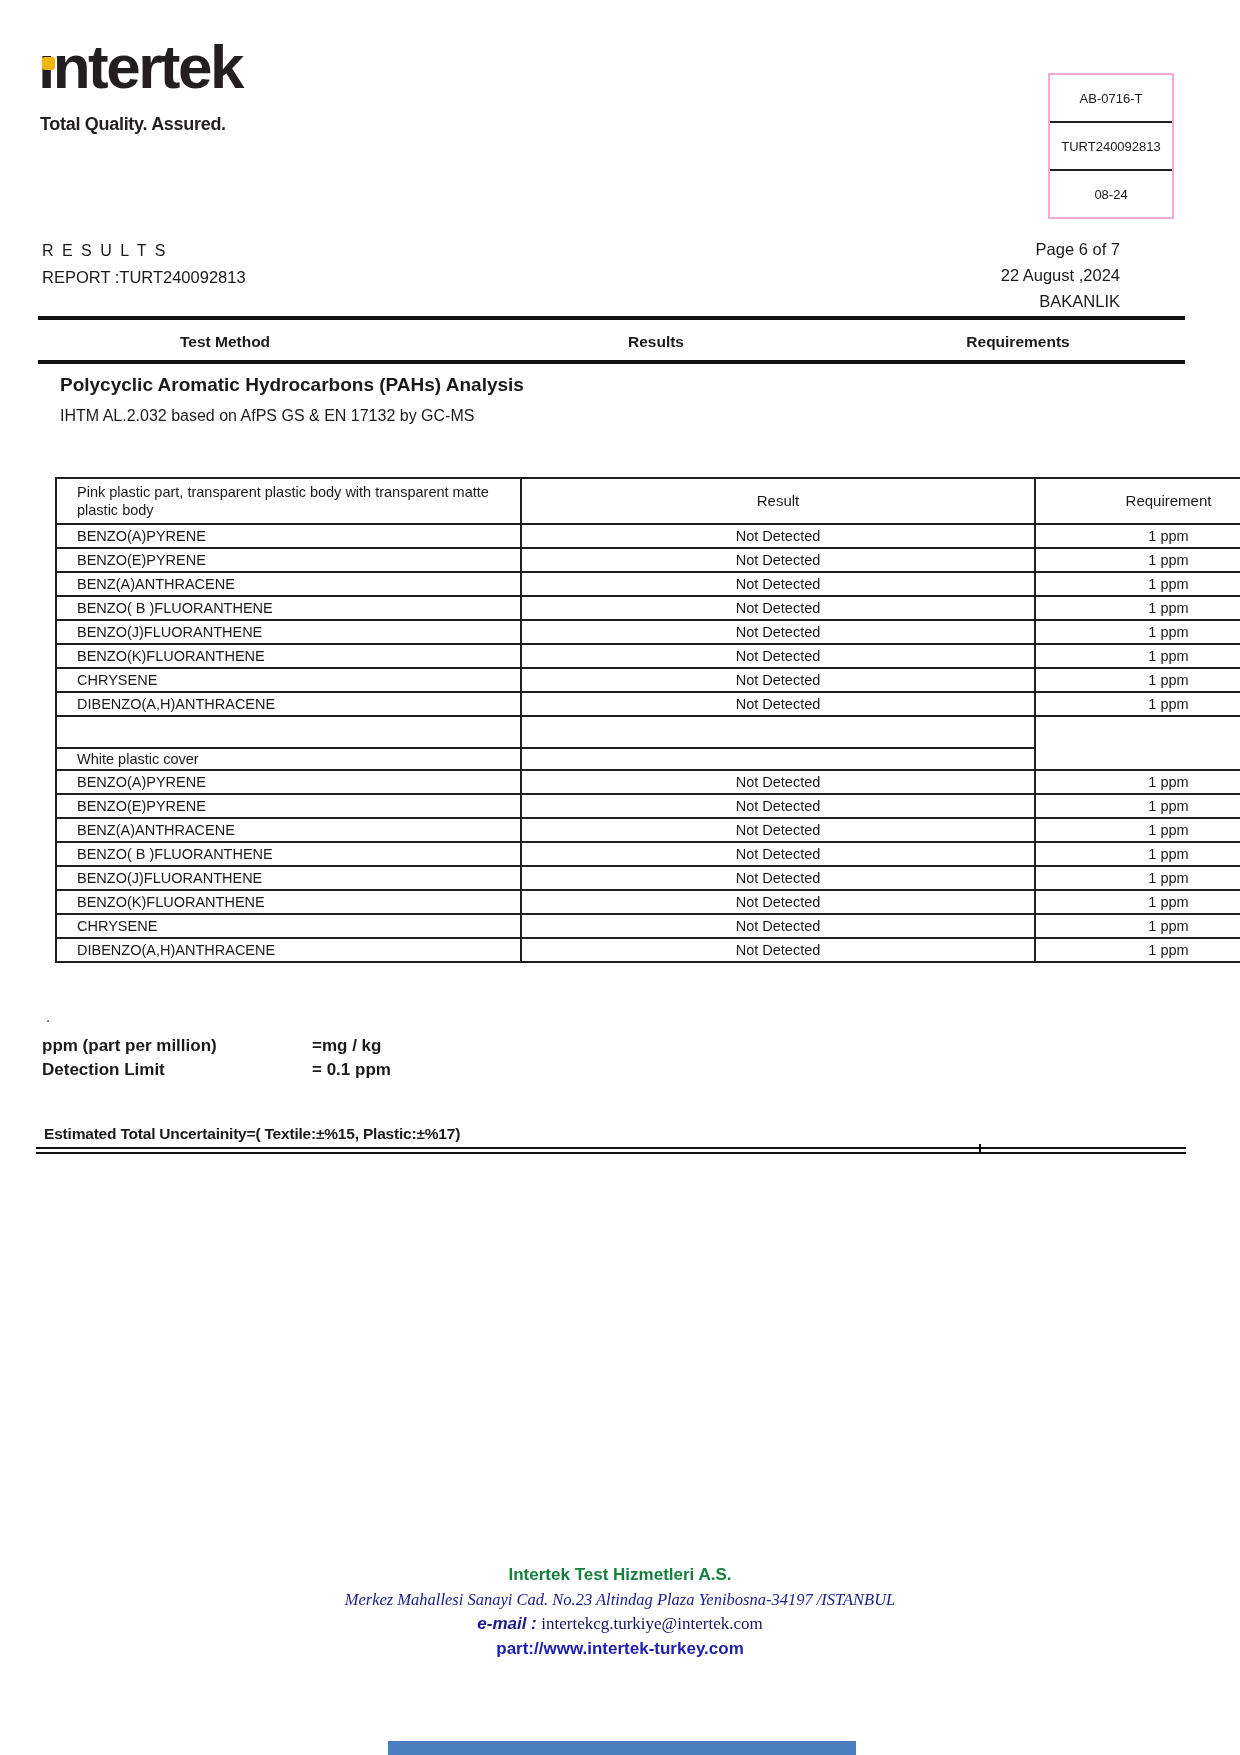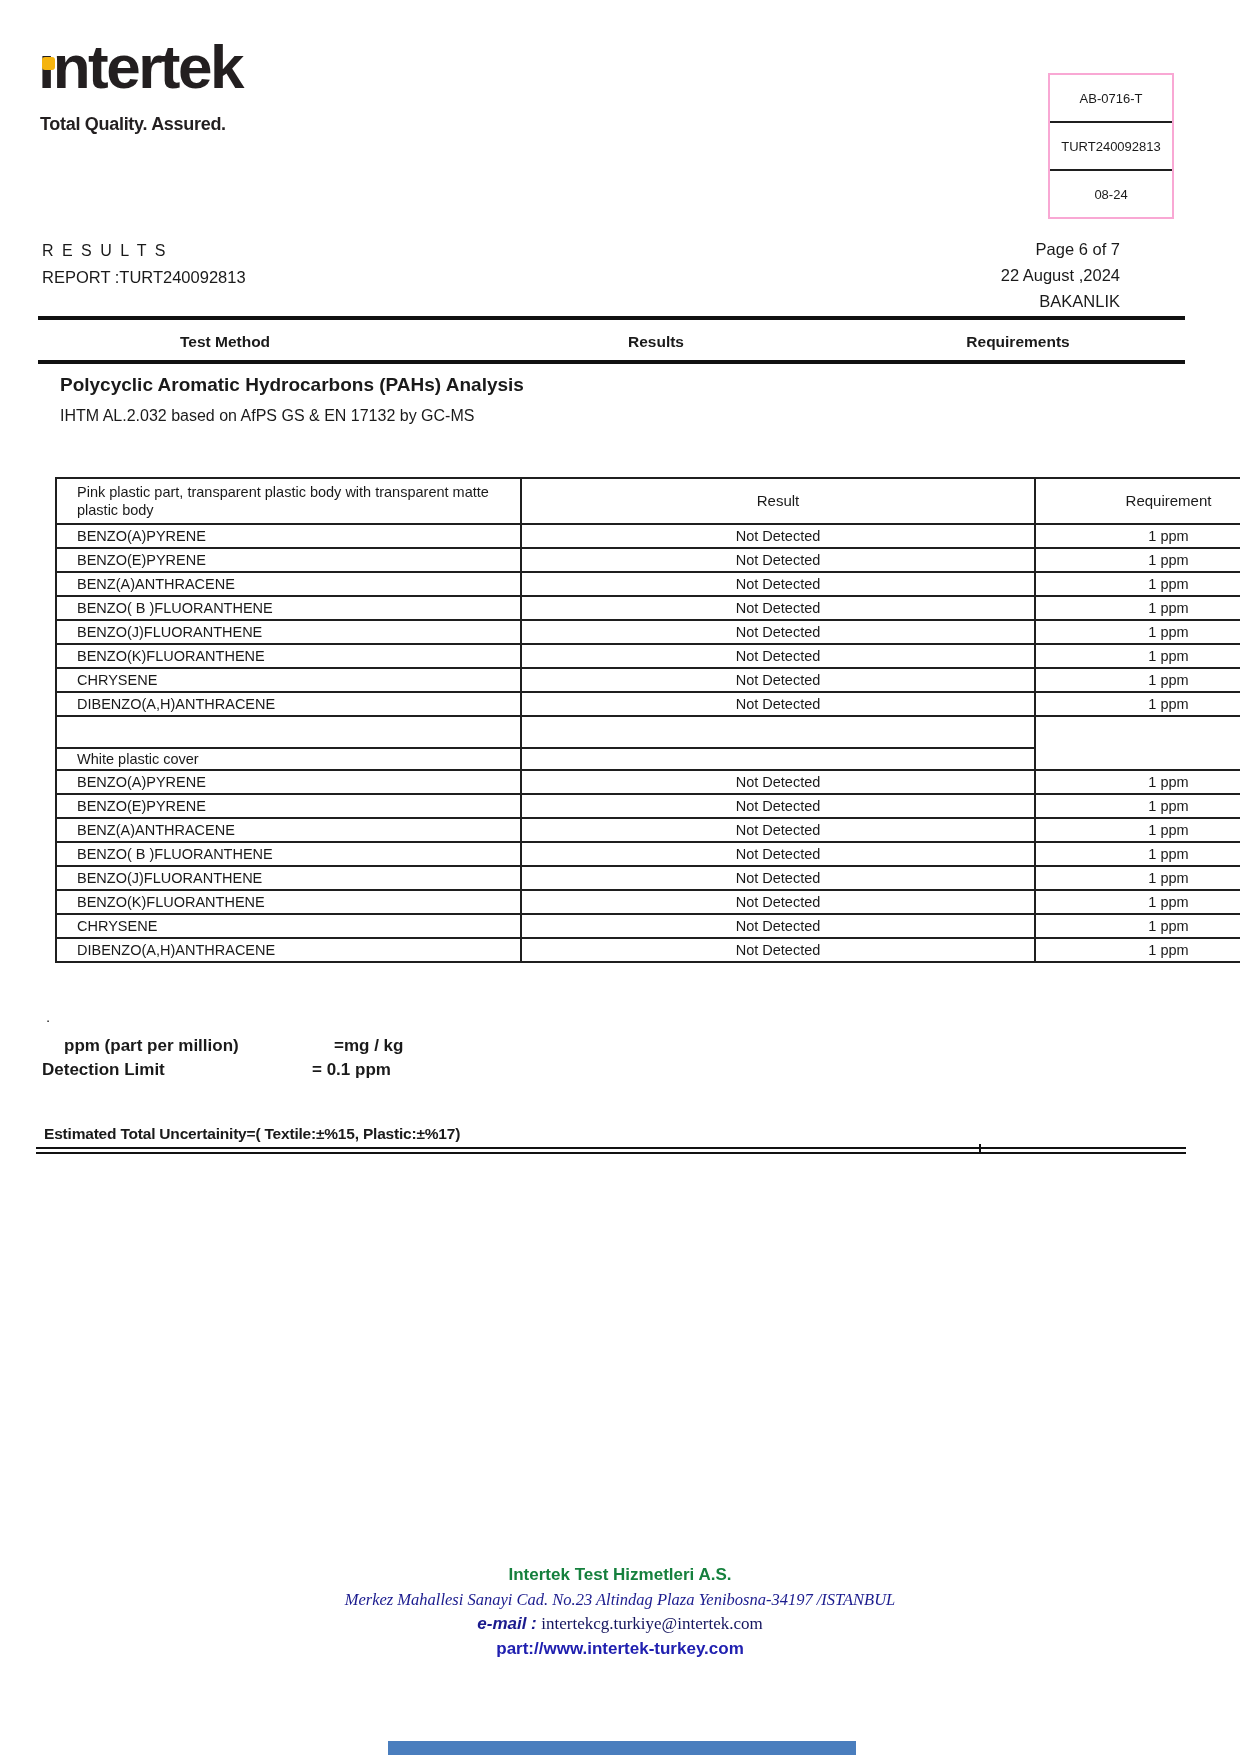--- a/index.html
+++ b/index.html
@@ -197,21 +197,21 @@
             <td class="c1">DIBENZO(A,H)ANTHRACENE</td>
             <td class="c2">Not Detected</td>
             <td class="c3">1 ppm</td>
           </tr>
         </tbody>
     </table>
   </div>
 
   <div class="abs" style="left:46px; top:1008px; font-size:15px;">.</div>
   <div class="abs notes-line" style="left:42px; top:1036px;">
-    <span style="display:inline-block; width:270px;margin-left:22px;">ppm (part per million)</span><span>=mg / kg</span>
+    <span style="display:inline-block; width:270px;">ppm (part per million)</span><span>=mg / kg</span>
   </div>
   <div class="abs notes-line" style="left:42px; top:1060px;">
     <span style="display:inline-block; width:270px;">Detection Limit</span><span>= 0.1 ppm</span>
   </div>
 
   <div class="abs uncert" style="left:44px; top:1125px;">Estimated Total Uncertainity=( Textile:±%15, Plastic:±%17)</div>
   <div class="abs dbl-rule" style="left:36px; top:1147px; width:1150px;"></div>
   <div class="abs tick" style="left:979px; top:1144px;"></div>
 
   <div class="abs footer">

